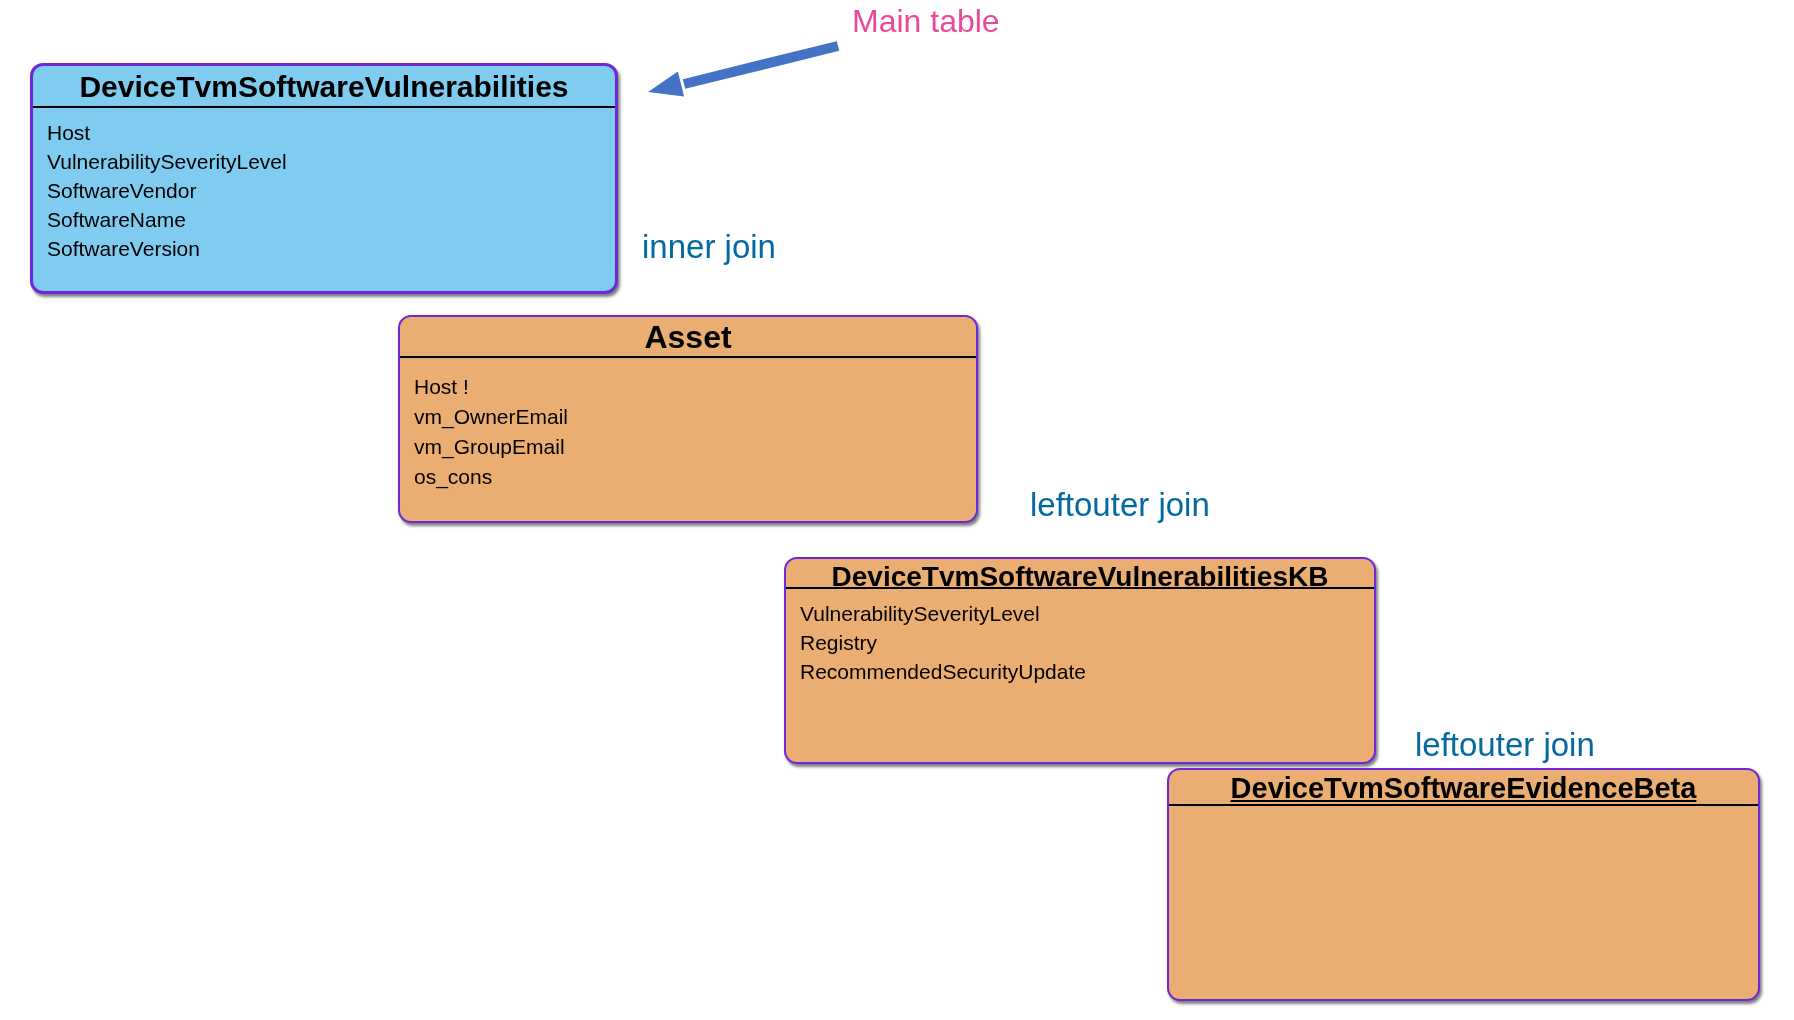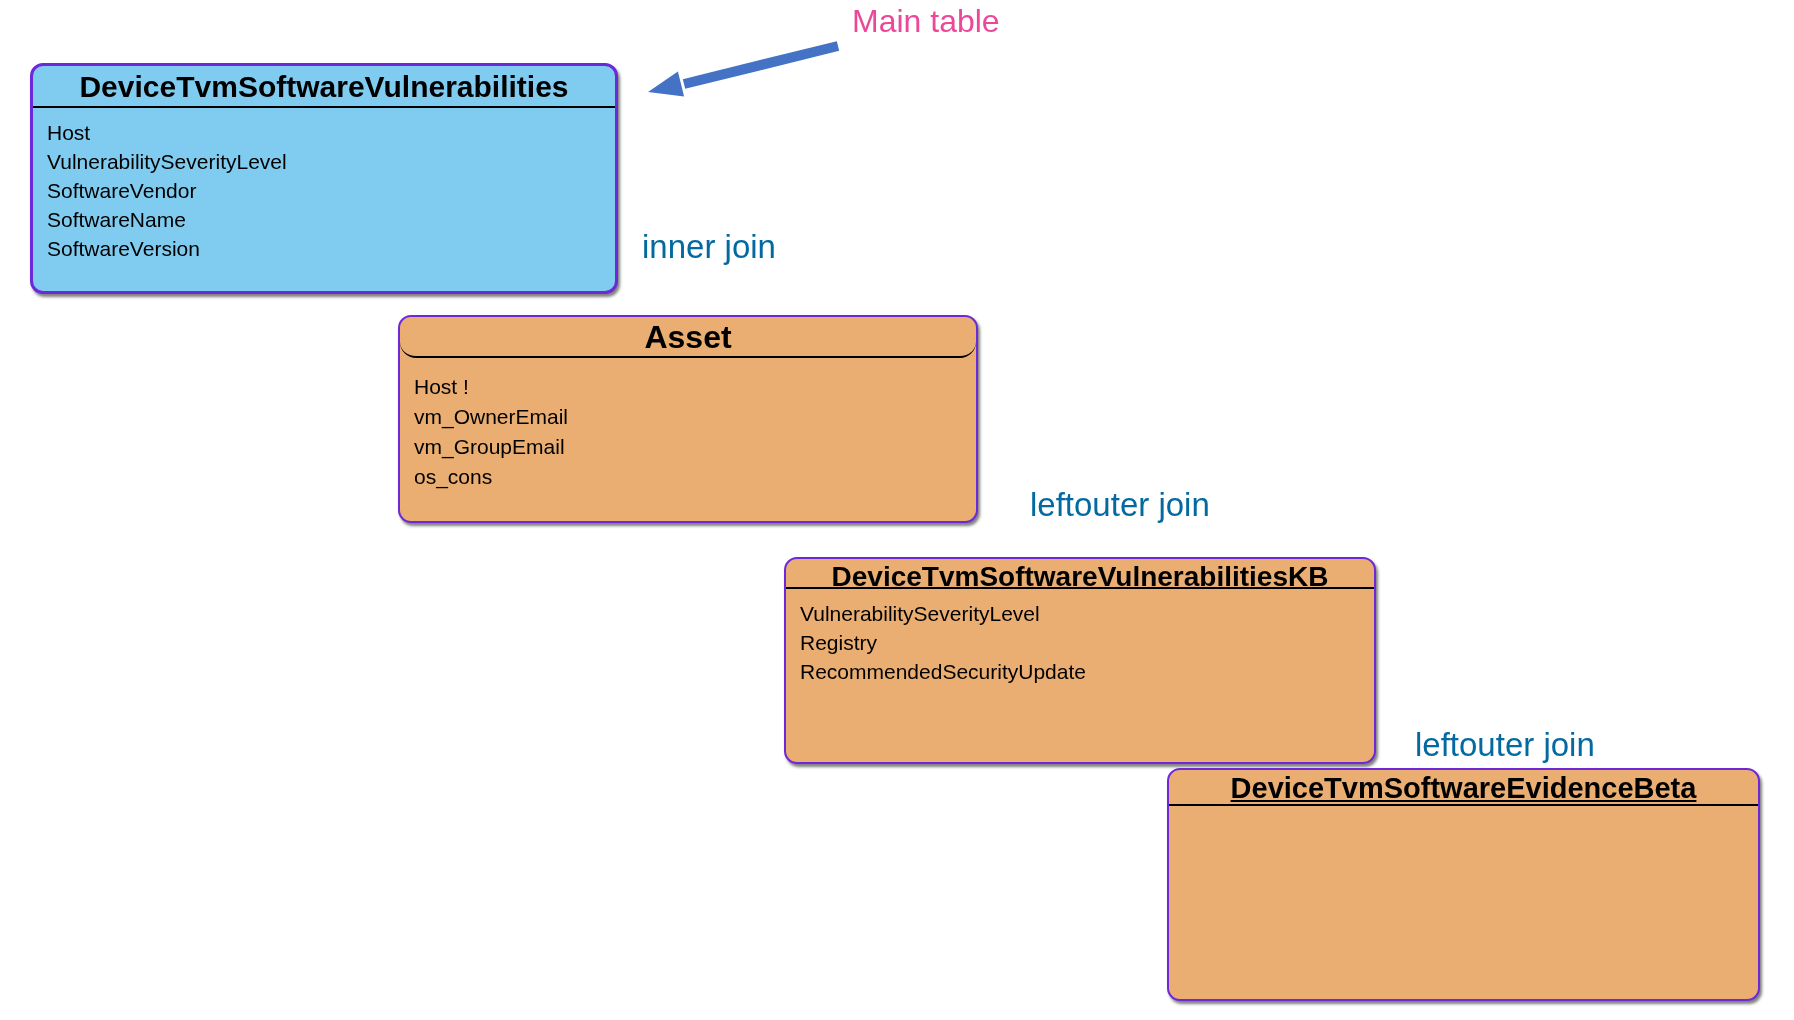--- a/index.html
+++ b/index.html
@@ -82,21 +82,21 @@
       <div class="field-row">VulnerabilitySeverityLevel</div>
       <div class="field-row">SoftwareVendor</div>
       <div class="field-row">SoftwareName</div>
       <div class="field-row">SoftwareVersion</div>
     </div>
   </div>
 
   <div class="join-label" style="left:642px; top:228px;">inner join</div>
 
   <div class="box joined" style="left:398px; top:315px; width:580px; height:208px;">
-    <div class="box-title" style="height:41px; line-height:41px; font-size:32px;border-radius:16px;">Asset</div>
+    <div class="box-title" style="height:41px; line-height:41px; font-size:32px;">Asset</div>
     <div class="box-fields" style="line-height:30px; padding-top:14px;">
       <div class="field-row">Host !</div>
       <div class="field-row">vm_OwnerEmail</div>
       <div class="field-row">vm_GroupEmail</div>
       <div class="field-row">os_cons</div>
     </div>
   </div>
 
   <div class="join-label" style="left:1030px; top:486px;">leftouter join</div>
 

